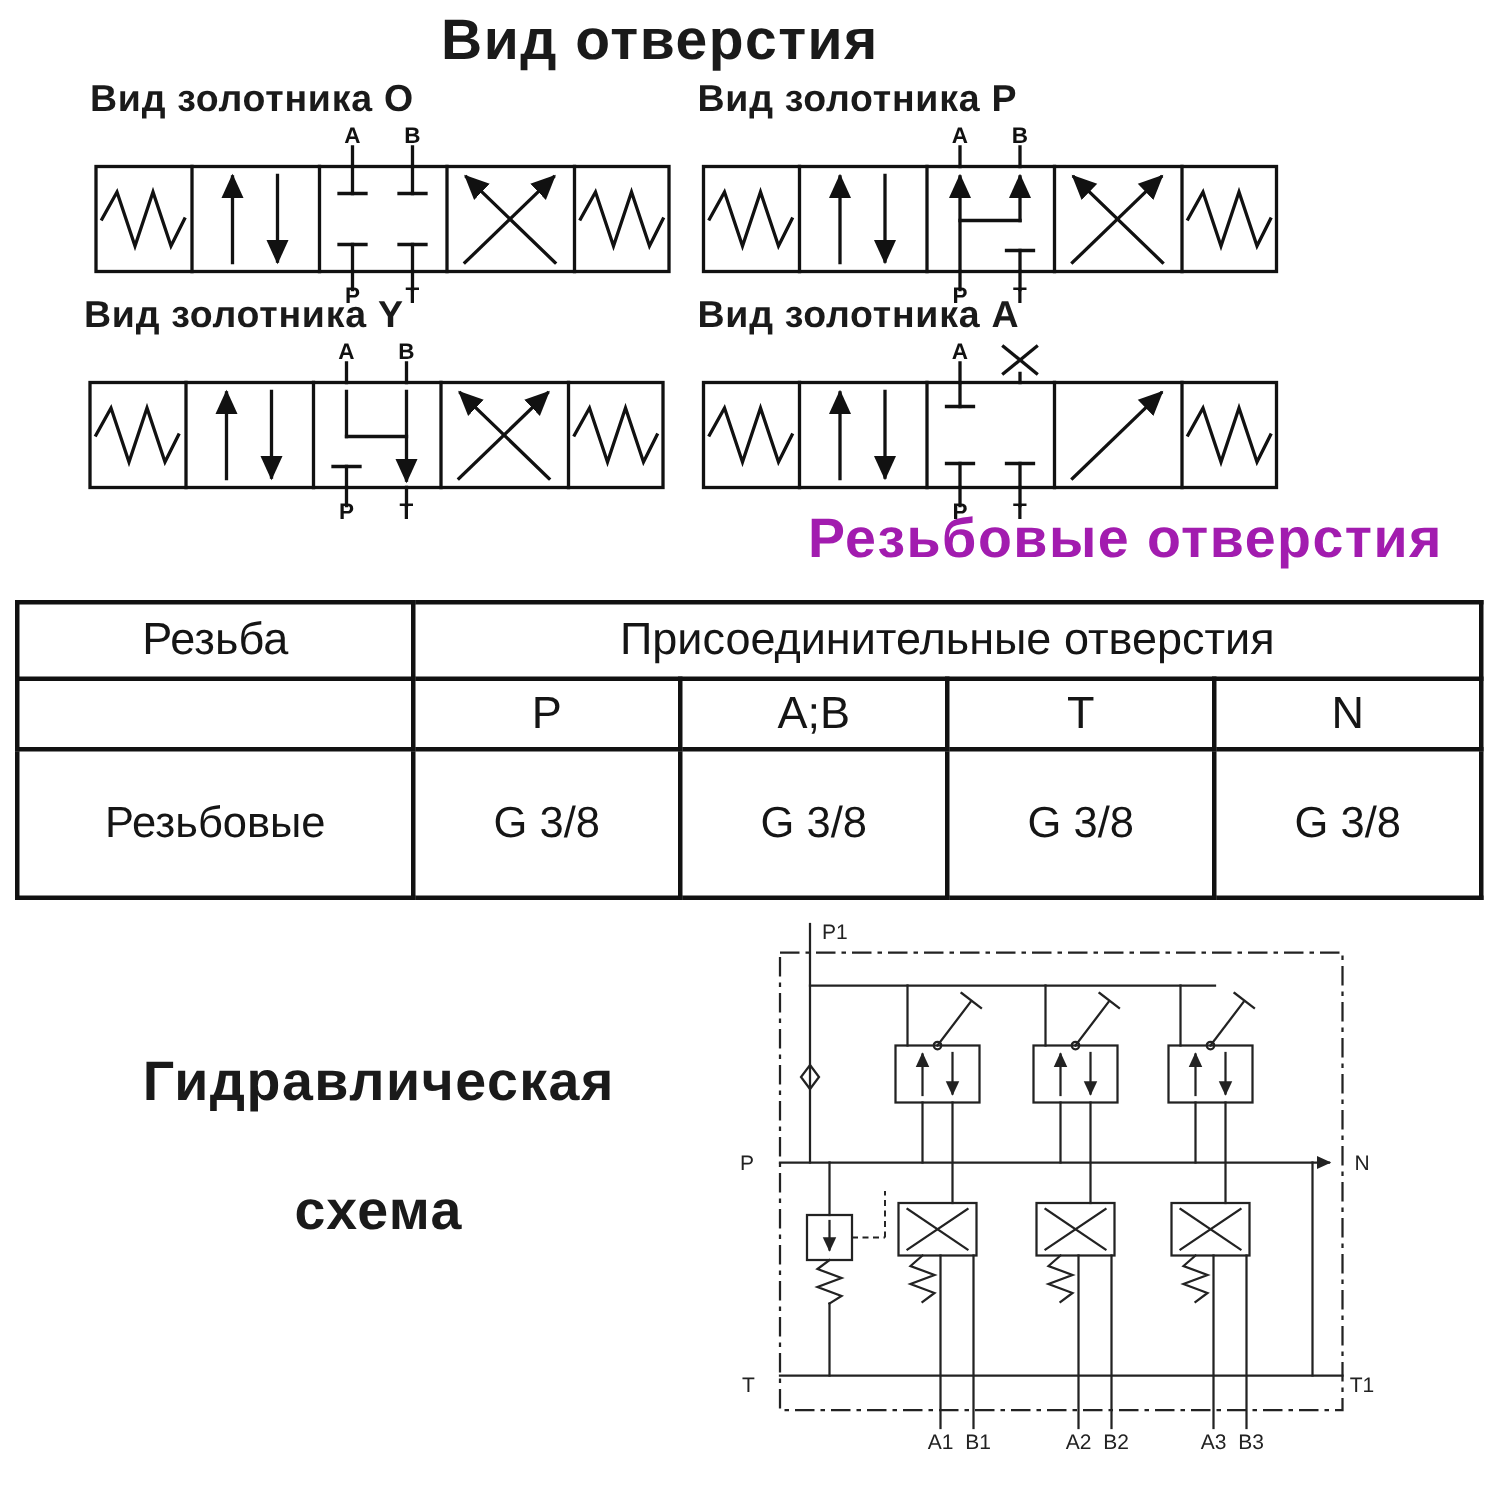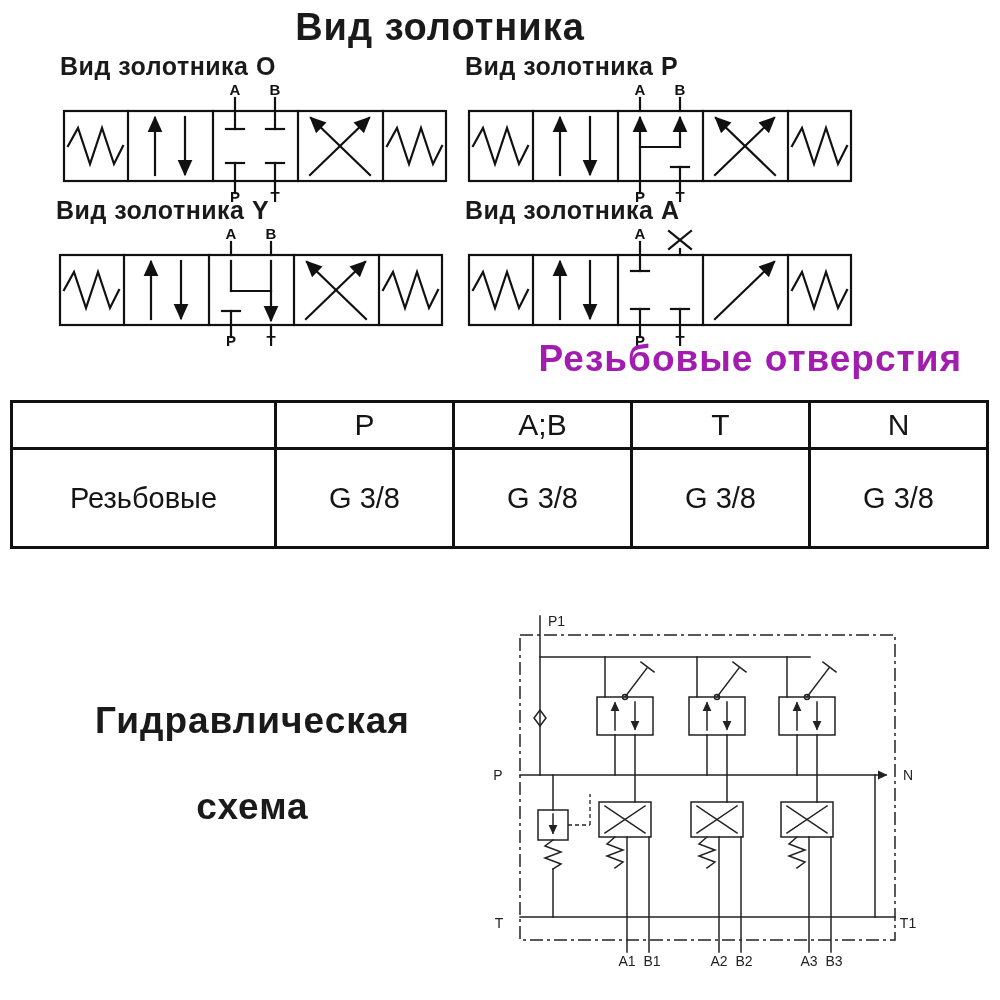--- a/index.html
+++ b/index.html
@@ -35,21 +35,21 @@
   svg .t{stroke:#222;stroke-width:1.5;fill:none;stroke-linecap:square;}
   svg .td{stroke:#222;stroke-width:1.3;fill:none;stroke-dasharray:4 3;}
   svg .tdd{stroke:#222;stroke-width:1.5;fill:none;stroke-dasharray:13 4 3 4;}
   svg .lbl{font:400 14px "Liberation Sans",sans-serif;fill:#222;stroke:none;}
 </style>
 </head>
 <body>
 
 <div class="page">
 
-  <div class="main-title">Вид золотника</div>
+  <div class="main-title">Вид отверстия</div>
 
   <div class="valve" style="left:60px;top:52px;">
     <div class="valve-label">Вид золотника O</div>
     <svg width="390" height="120" viewBox="0 0 390 120">
       <defs>
           <marker id="aho" markerWidth="9" markerHeight="9" refX="6.5" refY="4" orient="auto">
             <path d="M0,0.6 L7.5,4 L0,7.4 Z" fill="#111"></path>
           </marker>
         </defs>
       <text class="pl" text-anchor="middle" x="175" y="12">A</text>
@@ -194,20 +194,24 @@
 
   <table class="ports-table">
     <colgroup>
       <col style="width:264px">
         <col style="width:178px">
         <col style="width:178px">
         <col style="width:178px">
         <col style="width:178px">
     </colgroup>
     <tbody>
+        <tr class="r1">
+      <td>Резьба</td>
+      <td colspan="4">Присоединительные отверстия</td>
+    </tr>
     <tr class="r2">
       <td></td>
       <td>P</td>
       <td>A;B</td>
       <td>T</td>
       <td>N</td>
     </tr>
     <tr class="r3">
       <td>Резьбовые</td>
       <td>G 3/8</td>

